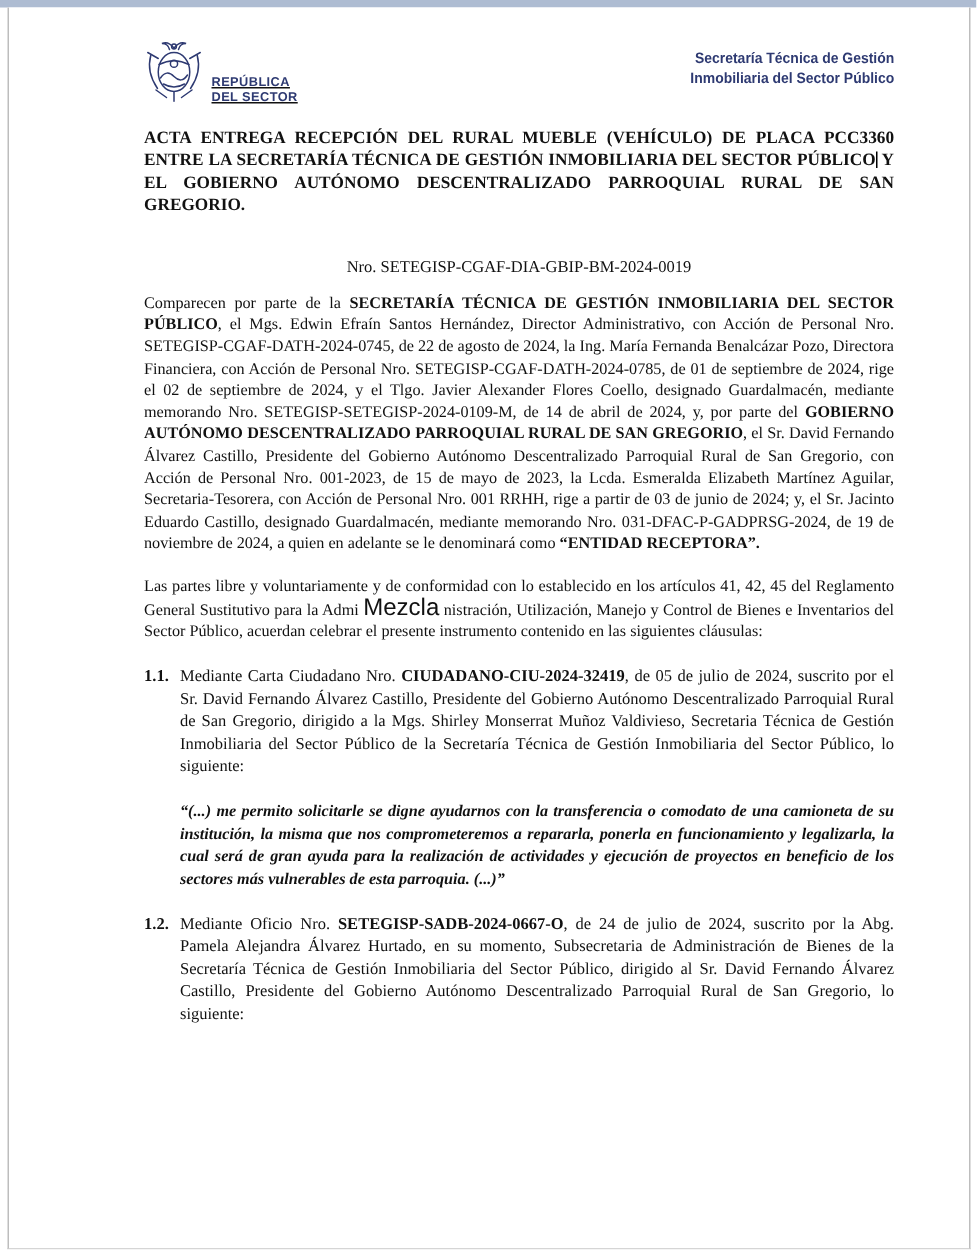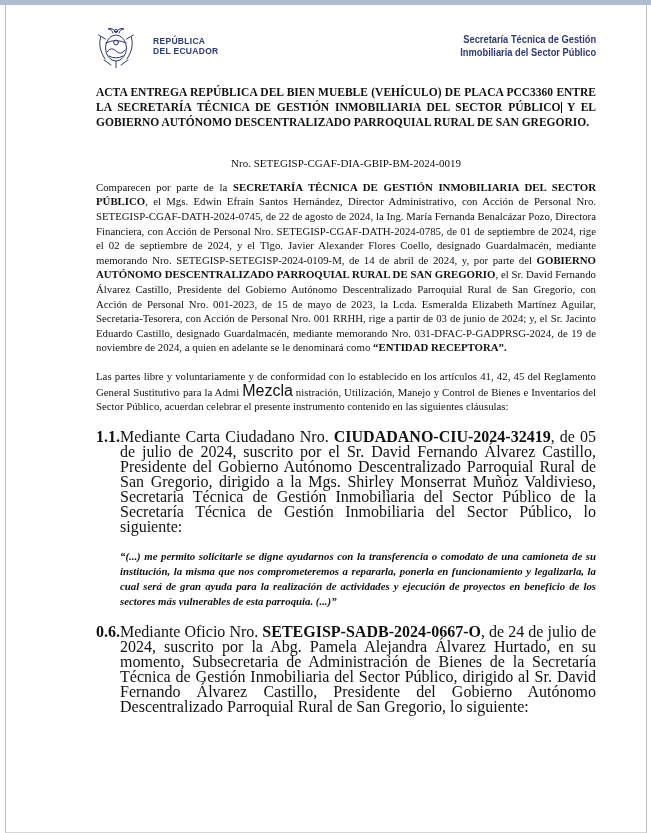--- a/index.html
+++ b/index.html
@@ -19,21 +19,21 @@
     position:absolute;top:5px;left:5px;right:4px;bottom:0;
     background:#fff;
     border-left:1px solid #bdbdbd;
     border-right:1px solid #bdbdbd;
     border-bottom:1px solid #d5d5d5;
     box-sizing:border-box;
     padding:18px 50px 20px 90px;
   }
   
   .hdr{display:flex;justify-content:space-between;align-items:center;margin-bottom:6px;}
-  .hdr-left{display:flex;align-items:center;gap:17px;}
+  .hdr-left{display:flex;align-items:flex-end;gap:5px;text-decoration:underline;}
   .emblem{width:40px;height:46px;flex:none;}
   .republic{
     font-family:"Liberation Sans", sans-serif;
     font-weight:bold;font-size:8.5px;line-height:1.2;
     letter-spacing:.3px;
   }
   .org{
     font-family:"Liberation Sans", sans-serif;
     font-weight:bold;font-size:10px;line-height:1.3;
     text-align:right;transform:scaleX(.93);transform-origin:right center;
@@ -43,21 +43,21 @@
     font-size:11.5px;font-weight:bold;line-height:15px;
     text-align:justify;margin:16px 0 0 0;
   }
   .caret{display:inline-block;width:1px;height:11px;background:#000;vertical-align:-2px;}
   .doc-number{font-size:11px;font-weight:normal;text-align:center;margin-top:27px;}
   .section-heading{font-size:11px;font-weight:bold;margin-top:25px;letter-spacing:.2px;}
   .para{font-size:10.8px;line-height:14.6px;text-align:justify;}
   .para.tight{margin-top:14px;}
   .b{font-weight:bold;}
   .sans{font-family:"Liberation Sans", sans-serif;font-size:16px;}
-  .item{display:flex;margin-top:15px;font-size:16px;line-height:15px;}
+  .item{display:flex;margin-top:15px;font-size:11px;line-height:15px;}
   .item-num{flex:none;width:24px;font-weight:bold;}
   .item-body{flex:1;text-align:justify;}
   .quote{
     margin:15px 0 0 24px;
     font-size:10.8px;line-height:15px;
     font-style:italic;font-weight:bold;
     text-align:justify;
   }
 </style>
 </head>
@@ -82,44 +82,44 @@
             <path d="M13 33 Q20 37 27 33"></path>
             <path d="M4.5 14 q-3 11 4.5 22"></path>
             <path d="M35.5 14 q3 11 -4.5 22"></path>
             <path d="M2.5 12 l7 4 M37.5 12 l-7 4"></path>
             <path d="M8 37 l7 5 M32 37 l-7 5 M20 38.5 l0 6"></path>
           </g>
         </svg>
       </span>
       <span class="republic" style="color:#2e3a72">
         <span>REPÚBLICA</span><br>
-        <span>DEL ECUADOR</span>
+        <span>DEL SECTOR</span>
       </span>
     </div>
     <div class="org" style="color:#2e3a72">
       <span>Secretaría Técnica de Gestión</span><br>
       <span>Inmobiliaria del Sector Público</span>
     </div>
   </div>
 
-  <p class="doc-title"><span>ACTA ENTREGA REPÚBLICA DEL BIEN MUEBLE (VEHÍCULO) DE PLACA PCC3360 ENTRE LA SECRETARÍA TÉCNICA DE GESTIÓN INMOBILIARIA DEL SECTOR PÚBLICO</span><span class="caret"></span><span> Y EL GOBIERNO AUTÓNOMO DESCENTRALIZADO PARROQUIAL RURAL DE SAN GREGORIO.</span></p>
+  <p class="doc-title"><span>ACTA ENTREGA RECEPCIÓN DEL RURAL MUEBLE (VEHÍCULO) DE PLACA PCC3360 ENTRE LA SECRETARÍA TÉCNICA DE GESTIÓN INMOBILIARIA DEL SECTOR PÚBLICO</span><span class="caret"></span><span> Y EL GOBIERNO AUTÓNOMO DESCENTRALIZADO PARROQUIAL RURAL DE SAN GREGORIO.</span></p>
 
   <div class="doc-number">Nro. SETEGISP-CGAF-DIA-GBIP-BM-2024-0019</div>
 
 
   <p class="para"><span>Comparecen por parte de la </span><span class="b">SECRETARÍA TÉCNICA DE GESTIÓN INMOBILIARIA DEL SECTOR PÚBLICO</span><span>, el Mgs. Edwin Efraín Santos Hernández, Director Administrativo, con Acción de Personal Nro. SETEGISP-CGAF-DATH-2024-0745, de 22 de agosto de 2024, la Ing. María Fernanda Benalcázar Pozo, Directora Financiera, con Acción de Personal Nro. SETEGISP-CGAF-DATH-2024-0785, de 01 de septiembre de 2024, rige el 02 de septiembre de 2024, y el Tlgo. Javier Alexander Flores Coello, designado Guardalmacén, mediante memorando Nro. SETEGISP-SETEGISP-2024-0109-M, de 14 de abril de 2024, y, por parte del </span><span class="b">GOBIERNO AUTÓNOMO DESCENTRALIZADO PARROQUIAL RURAL DE SAN GREGORIO</span><span>, el Sr. David Fernando Álvarez Castillo, Presidente del Gobierno Autónomo Descentralizado Parroquial Rural de San Gregorio, con Acción de Personal Nro. 001-2023, de 15 de mayo de 2023, la Lcda. Esmeralda Elizabeth Martínez Aguilar, Secretaria-Tesorera, con Acción de Personal Nro. 001 RRHH, rige a partir de 03 de junio de 2024; y, el Sr. Jacinto Eduardo Castillo, designado Guardalmacén, mediante memorando Nro. 031-DFAC-P-GADPRSG-2024, de 19 de noviembre de 2024, a quien en adelante se le denominará como </span><span class="b">“ENTIDAD RECEPTORA”.</span></p>
 
   <p class="para tight"><span>Las partes libre y voluntariamente y de conformidad con lo establecido en los artículos 41, 42, 45 del Reglamento General Sustitutivo para la Admi </span><span class="sans">Mezcla</span><span> nistración, Utilización, Manejo y Control de Bienes e Inventarios del Sector Público, acuerdan celebrar el presente instrumento contenido en las siguientes cláusulas:</span></p>
 
 
   <div class="item">
     <span class="item-num">1.1.</span>
     <span class="item-body"><span>Mediante Carta Ciudadano Nro. </span><span class="b">CIUDADANO-CIU-2024-32419</span><span>, de 05 de julio de 2024, suscrito por el Sr. David Fernando Álvarez Castillo, Presidente del Gobierno Autónomo Descentralizado Parroquial Rural de San Gregorio, dirigido a la Mgs. Shirley Monserrat Muñoz Valdivieso, Secretaria Técnica de Gestión Inmobiliaria del Sector Público de la Secretaría Técnica de Gestión Inmobiliaria del Sector Público, lo siguiente:</span></span>
   </div>
 
   <p class="quote"><span>“(...) me permito solicitarle se digne ayudarnos con la transferencia o comodato de una camioneta de su institución, la misma que nos comprometeremos a repararla, ponerla en funcionamiento y legalizarla, la cual será de gran ayuda para la realización de actividades y ejecución de proyectos en beneficio de los sectores más vulnerables de esta parroquia. (...)”</span></p>
 
   <div class="item">
-    <span class="item-num">0.6.</span>
+    <span class="item-num">1.2.</span>
     <span class="item-body"><span>Mediante Oficio Nro. </span><span class="b">SETEGISP-SADB-2024-0667-O</span><span>, de 24 de julio de 2024, suscrito por la Abg. Pamela Alejandra Álvarez Hurtado, en su momento, Subsecretaria de Administración de Bienes de la Secretaría Técnica de Gestión Inmobiliaria del Sector Público, dirigido al Sr. David Fernando Álvarez Castillo, Presidente del Gobierno Autónomo Descentralizado Parroquial Rural de San Gregorio, lo siguiente:</span></span>
   </div>
 
 </div>
 
 </body></html>

